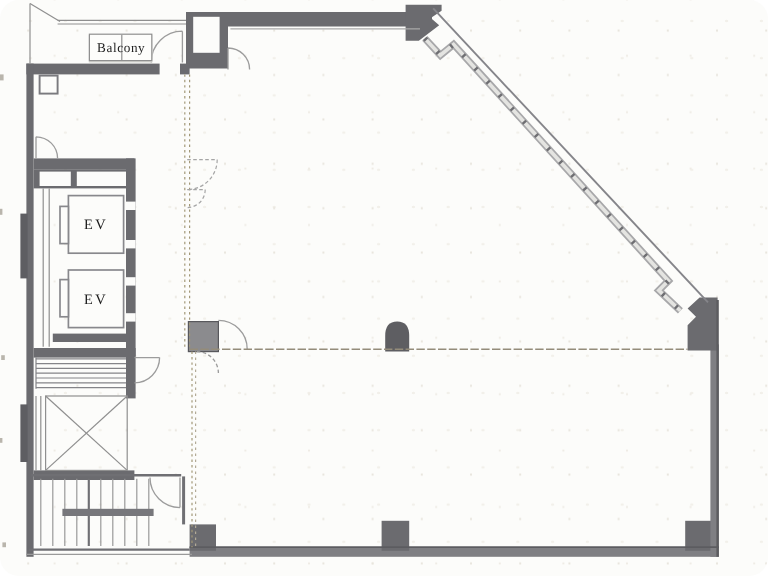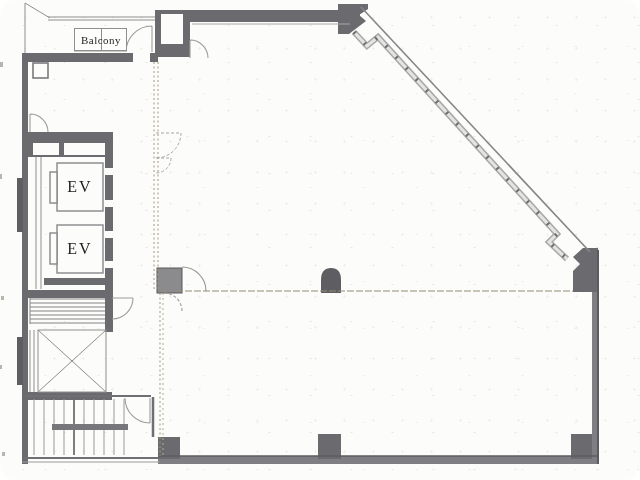--- a/index.html
+++ b/index.html
@@ -26,21 +26,21 @@
   }
   .balcony-box{
     position:absolute;left:74px;top:28px;width:53px;height:23px;z-index:4;
     background:#fdfdfb;border:1px solid #8f8f8f;box-sizing:border-box;
     box-shadow:0 1px 0 #c9c9c4;
   }
   .balcony-box .divider{
     position:absolute;left:50%;top:0;width:1px;height:100%;background:#8f8f8f;
   }
   .balcony-label{left:72px;top:28px;width:58px;height:23px;font-size:11px;}
-  .ev-label{font-size:16px;letter-spacing:2px;}
+  .ev-label{font-size:12px;letter-spacing:2px;}
   .ev-1{left:57px;top:163px;width:46px;height:48px;}
   .ev-2{left:57px;top:225px;width:46px;height:48px;}
 </style>
 </head>
 <body>
 
 <div class="paper">
 
   <svg class="plan-svg" width="640" height="480" viewBox="0 0 640 480">
 

